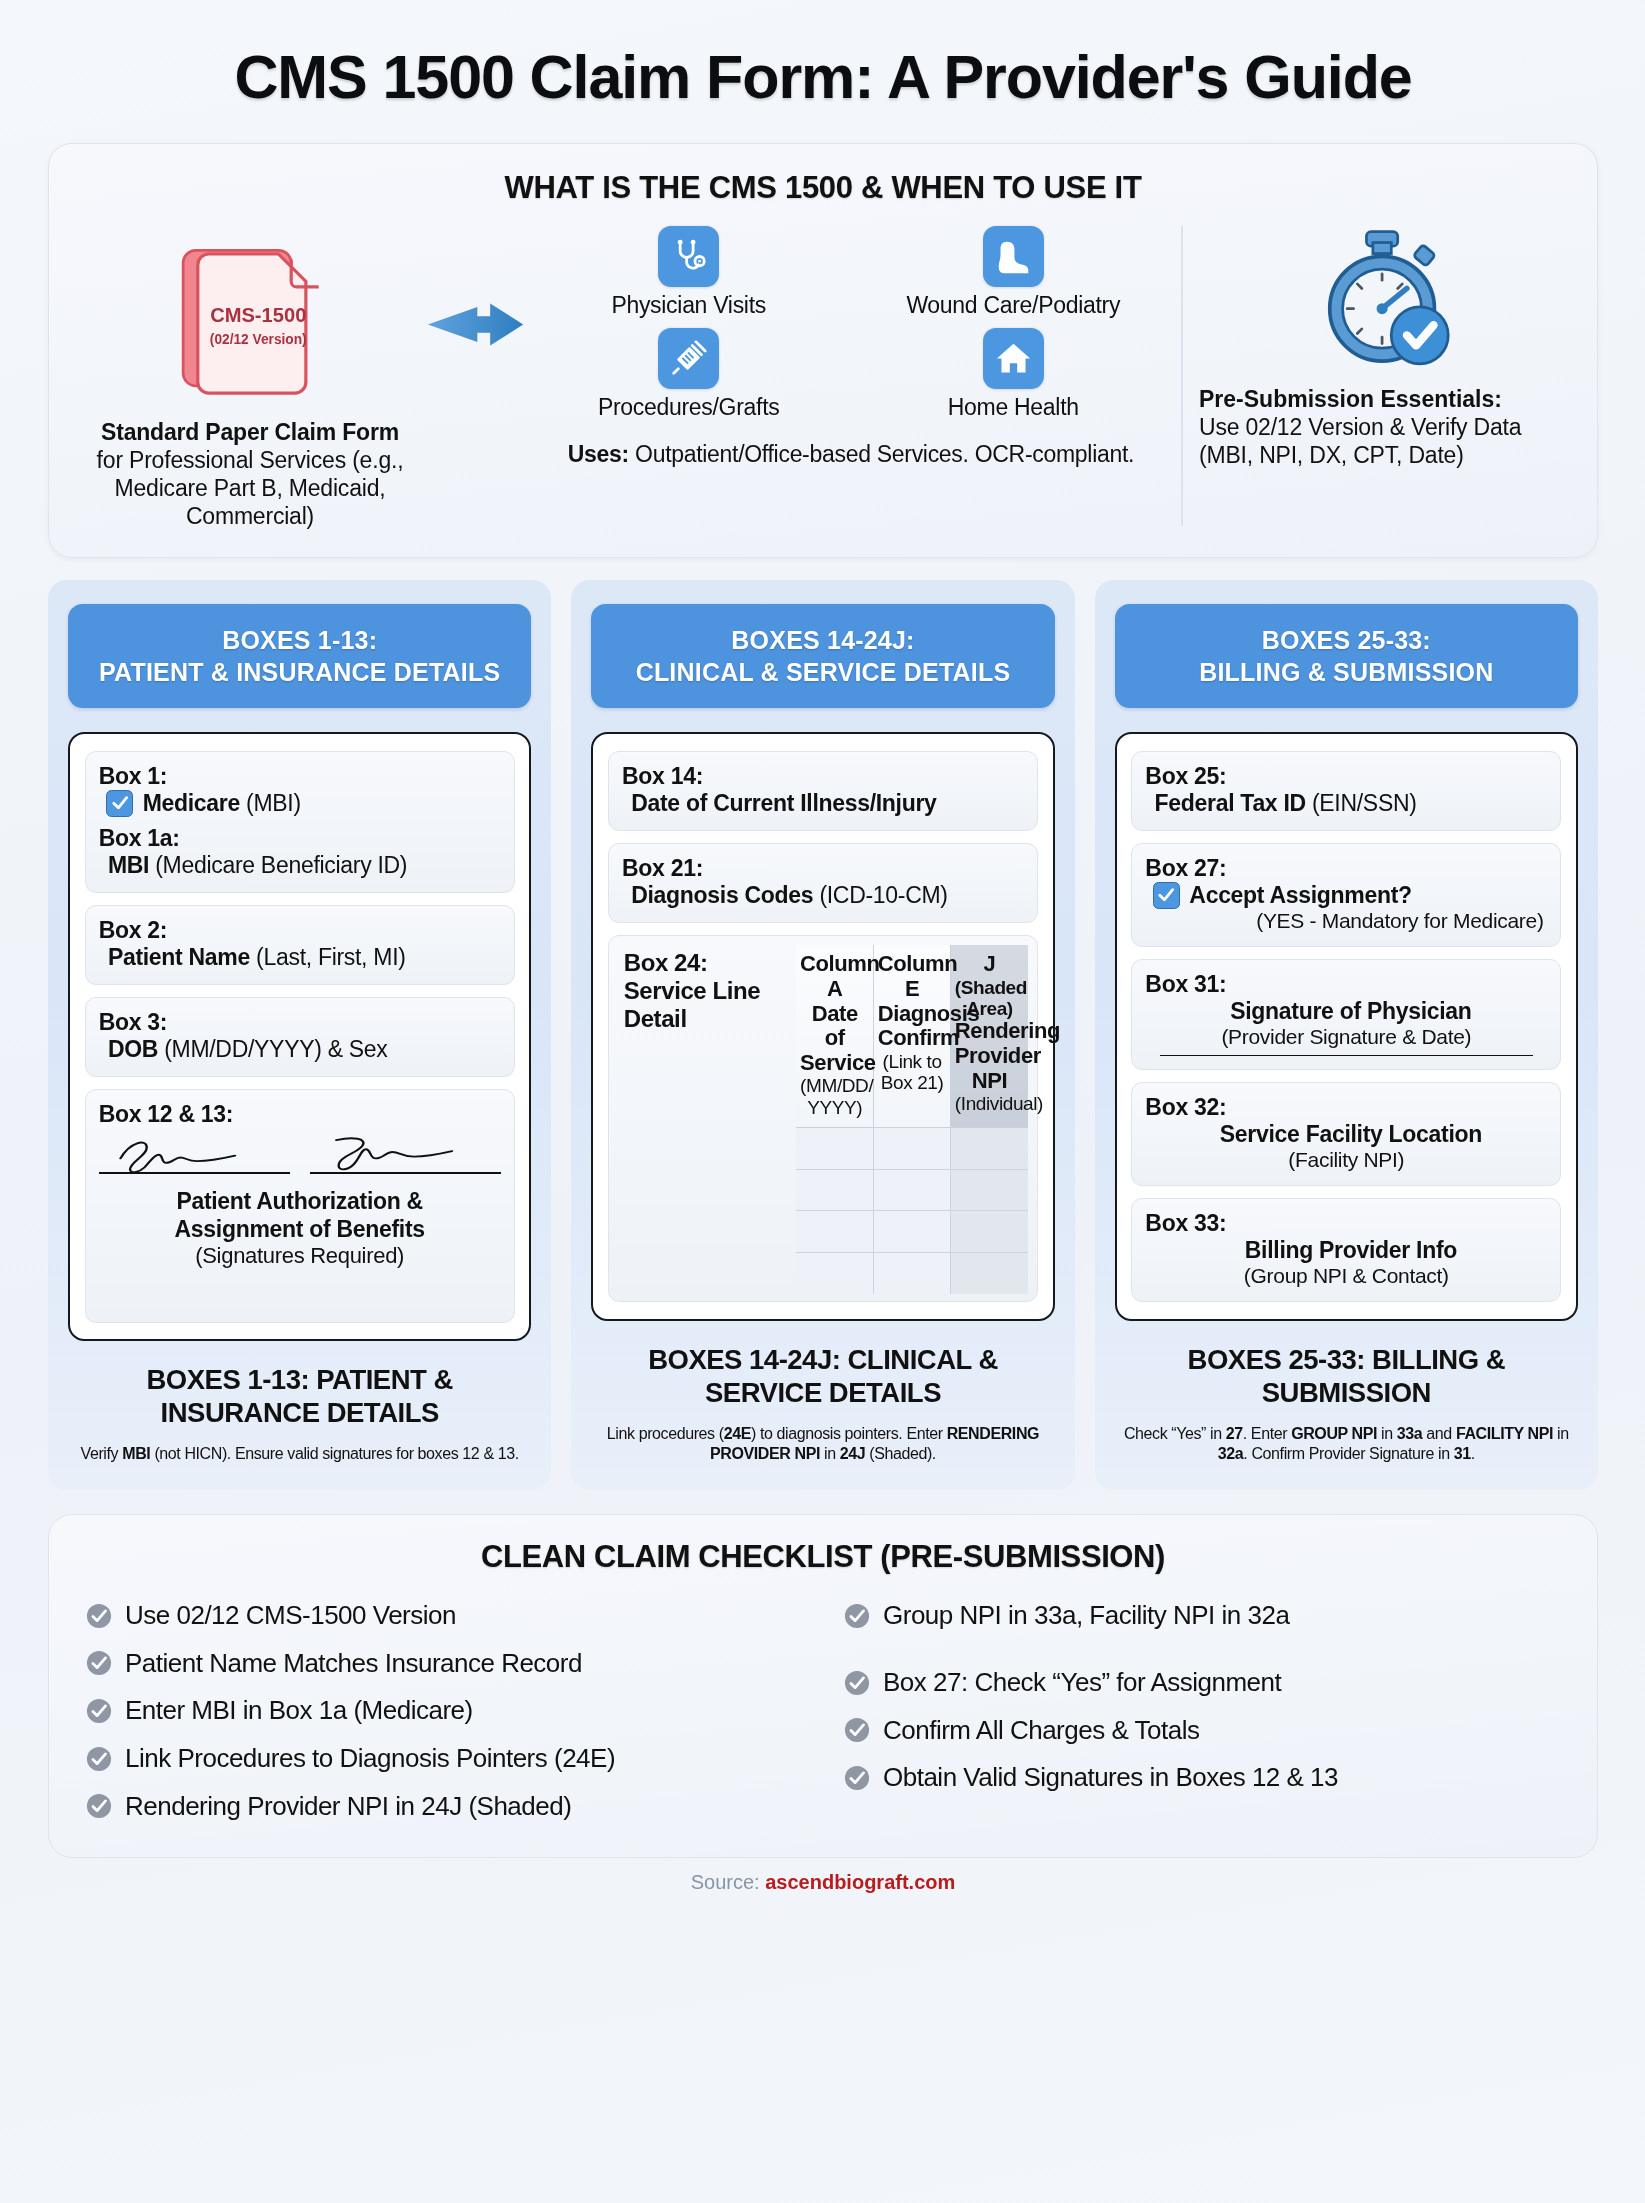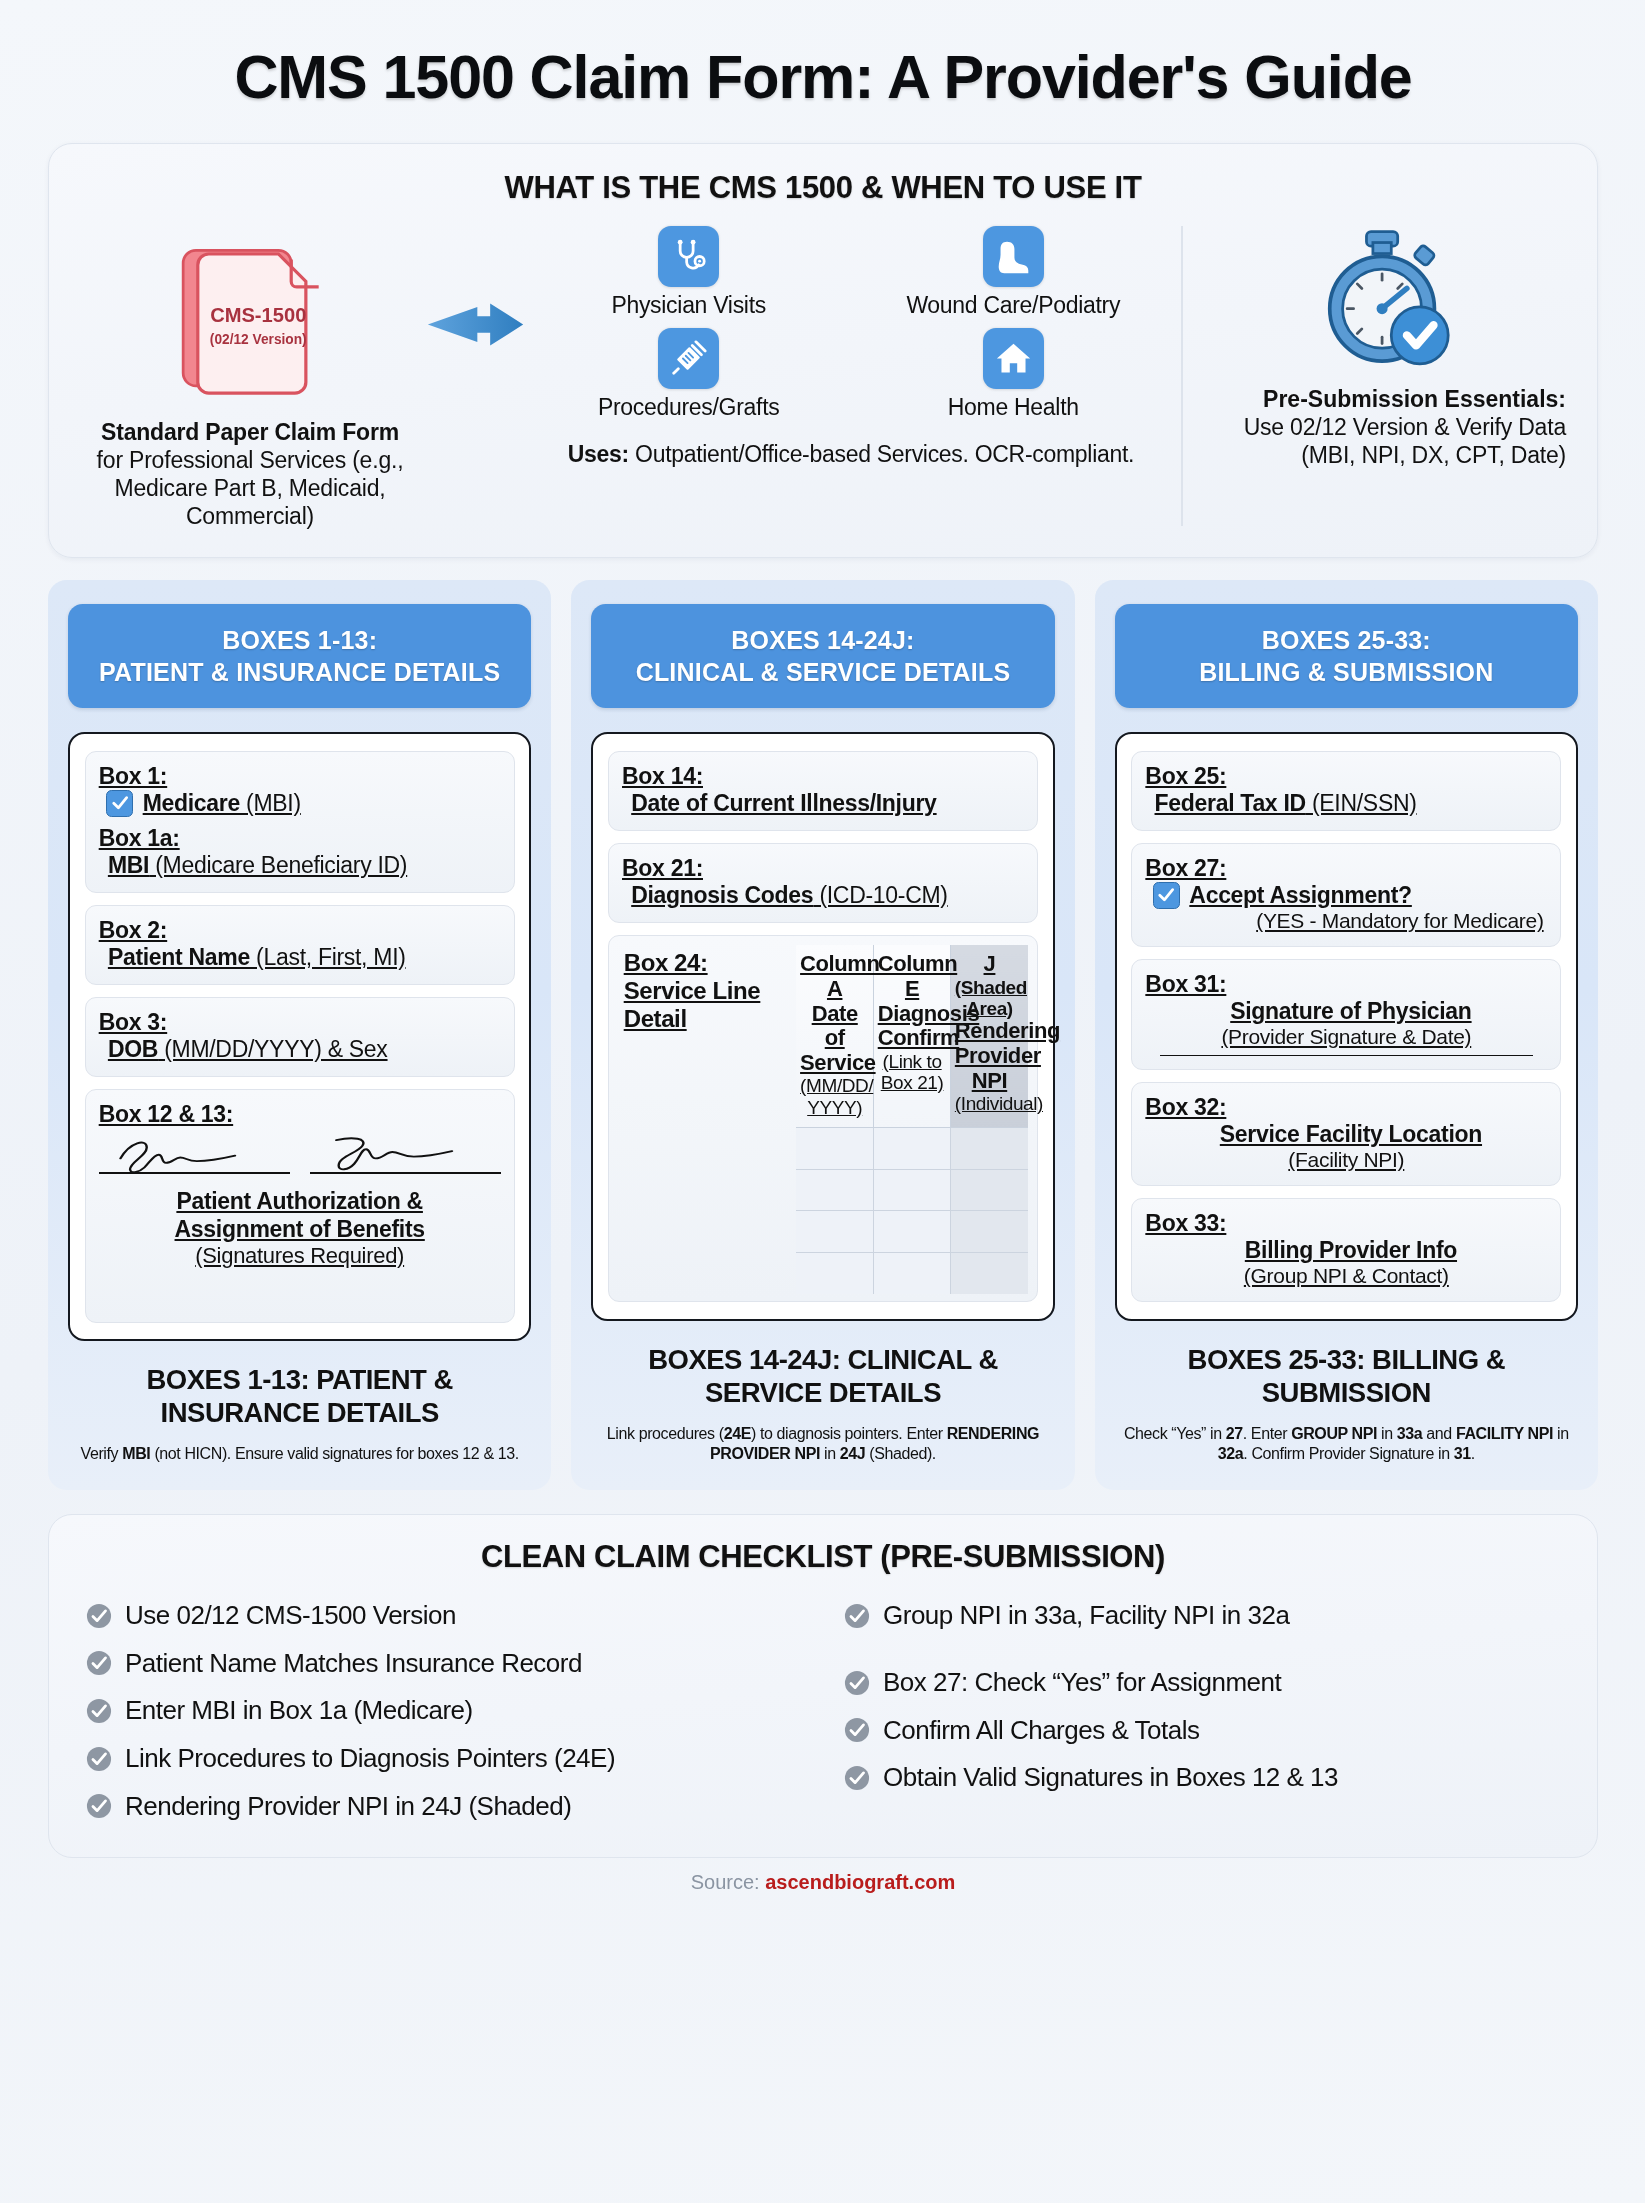--- a/index.html
+++ b/index.html
@@ -75,21 +75,21 @@
     display: inline-flex; align-items: center; justify-content: center;
     margin-bottom: 4.6px;
     box-shadow: 0 0.9px 2.8px rgba(0,0,0,.12);
   }
   .icon-label { font-size: 23px; letter-spacing: -0.3px; }
   .uses-line { text-align: center; font-size: 23px; margin-top: 20px; letter-spacing:-0.3px;}
   .uses-line b { font-weight: 800; }
 
   
   .sep-v { width: 1.4px; background: #dde3ec; align-self: stretch; margin: 3.7px 16.5px 3.7px 9.2px; }
-  .watch-block { width: 367px; flex:0 0 367px; text-align: right; }
+  .watch-block { width: 367px; flex:0 0 367px; text-align: left; }
   .watch-wrap { height: 154px; display:flex; align-items:center; justify-content:center;}
   .watch-cap-strong { font-size: 23px; font-weight: 800; margin-top: 9.2px;}
   .watch-cap { font-size: 23px; line-height: 1.22; letter-spacing:-0.2px;}
 
   
   .columns {
     display: grid;
     grid-template-columns: 1fr 1fr 1fr;
     gap: 20px;
     margin-top: 22px;
@@ -117,21 +117,20 @@
   .col-card {
     margin-top: 24px;
     background: #ffffff;
     border: 2.3px solid #14181f;
     border-radius: 16.5px;
     padding: 16.5px 14.7px;
     flex: 1 1 auto;
     display: flex;
     flex-direction: column;
     gap: 12px;
-    text-decoration: underline;
   }
   .field {
     border: 0.9px solid #dfe4ec;
     border-radius: 11px;
     background: linear-gradient(180deg,#f7f9fc 0%,#eef2f7 100%);
     padding: 11px 13px 13px;
   }
   .f-label { font-size: 23px; font-weight: 800; letter-spacing:-0.3px; }
   .f-value { font-size: 23px; letter-spacing:-0.3px; padding-left: 9.2px; }
   .f-value b { font-weight: 800; }

